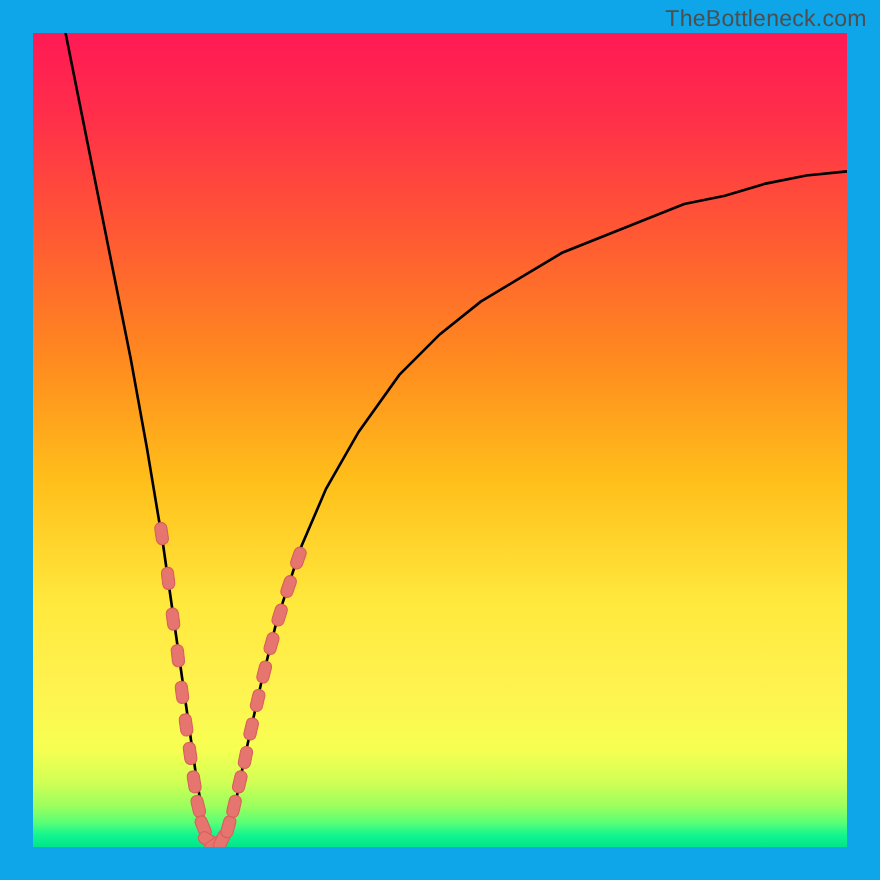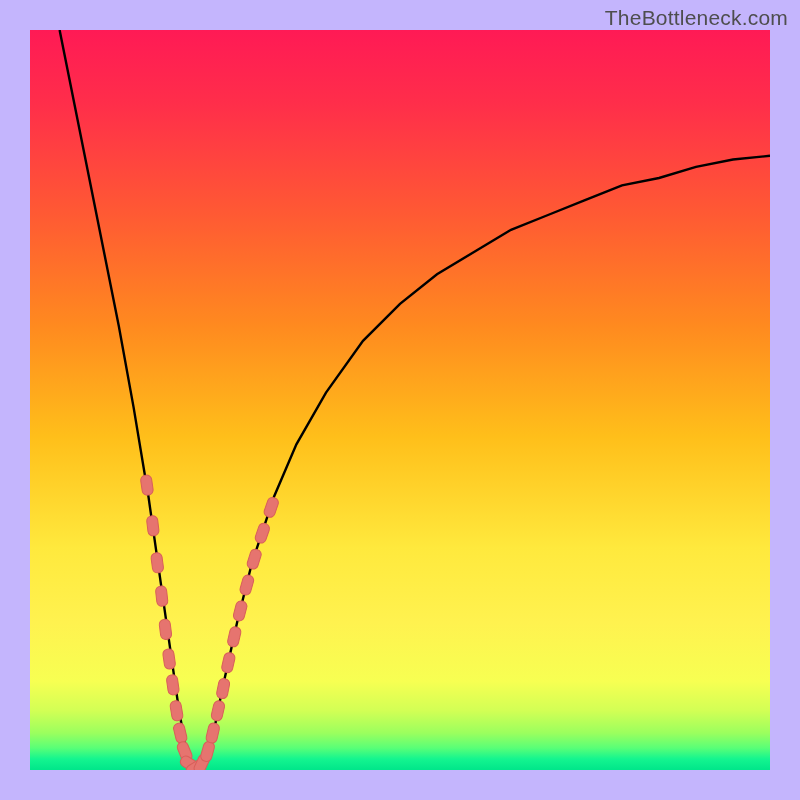--- a/index.html
+++ b/index.html
@@ -9,21 +9,21 @@
     height: 800px;
     overflow: hidden;
     background: #000;
     font-family: Arial, Helvetica, sans-serif;
   }
   .frame {
     position: absolute;
     top: 0; left: 0;
     width: 800px;
     height: 800px;
-    background: #c4b5fd;
+    background: #0ea5e9;
   }
   .plot-area {
     position: absolute;
     top: 30px;
     left: 30px;
     width: 740px;
     height: 740px;
     overflow: hidden;
   }
   .gradient-bg {

